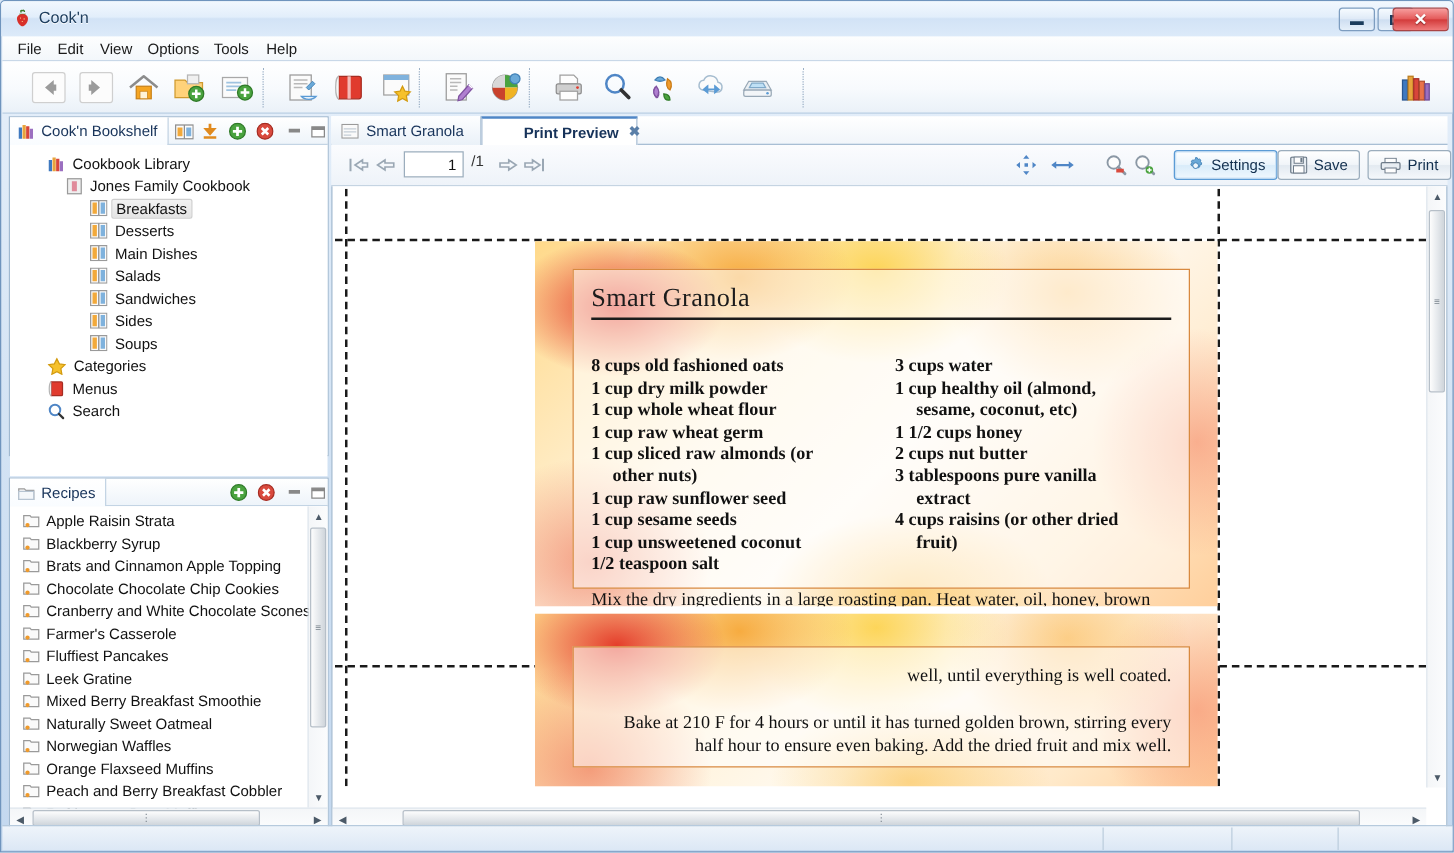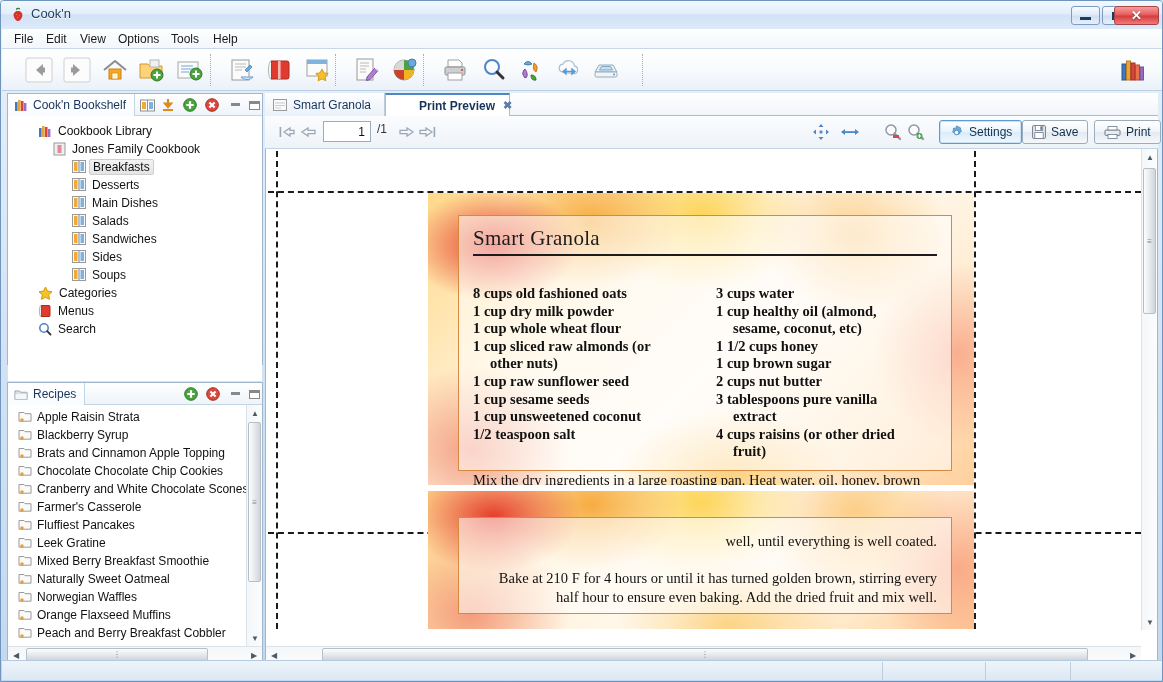--- a/index.html
+++ b/index.html
@@ -868,33 +868,33 @@
 
         <div class="recipe-block" style="left:160px; top:42px; width:546px; height:292px;">
           <div class="recipe-inner">
             <div class="r-title">Smart Granola</div>
             <div class="r-rule"></div>
             <div class="ing-cols">
               <div class="ing-col">
                 <div class="ing-li">8 cups old fashioned oats</div>
                 <div class="ing-li">1 cup dry milk powder</div>
                 <div class="ing-li">1 cup whole wheat flour</div>
+                <div class="ing-li">1 cup raw wheat germ</div>
                 <div class="ing-li">1 cup sliced raw almonds (or</div>
                 <div class="ing-li" style="padding-left:17px">other nuts)</div>
                 <div class="ing-li">1 cup raw sunflower seed</div>
                 <div class="ing-li">1 cup sesame seeds</div>
                 <div class="ing-li">1 cup unsweetened coconut</div>
                 <div class="ing-li">1/2 teaspoon salt</div>
               </div>
               <div class="ing-col">
                 <div class="ing-li">3 cups water</div>
                 <div class="ing-li">1 cup healthy oil (almond,</div>
                 <div class="ing-li" style="padding-left:17px">sesame, coconut, etc)</div>
                 <div class="ing-li">1 1/2 cups honey</div>
-                <div class="ing-li">1 cup brown sugar</div>
                 <div class="ing-li">2 cups nut butter</div>
                 <div class="ing-li">3 tablespoons pure vanilla</div>
                 <div class="ing-li" style="padding-left:17px">extract</div>
                 <div class="ing-li">4 cups raisins (or other dried</div>
                 <div class="ing-li" style="padding-left:17px">fruit)</div>
               </div>
             </div>
             <div class="r-para">Mix the dry ingredients in a large roasting pan. Heat water, oil, honey, brown sugar, and nut butter over medium heat, stirring until smooth. Remove from heat and stir in vanilla. Pour over dry ingredients and mix</div>
           </div>
         </div>

